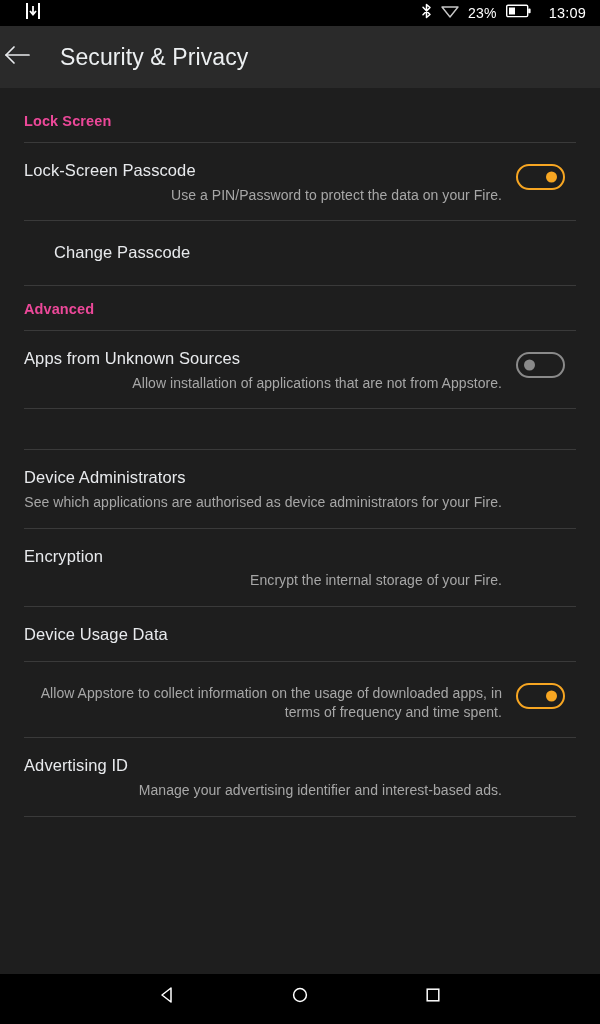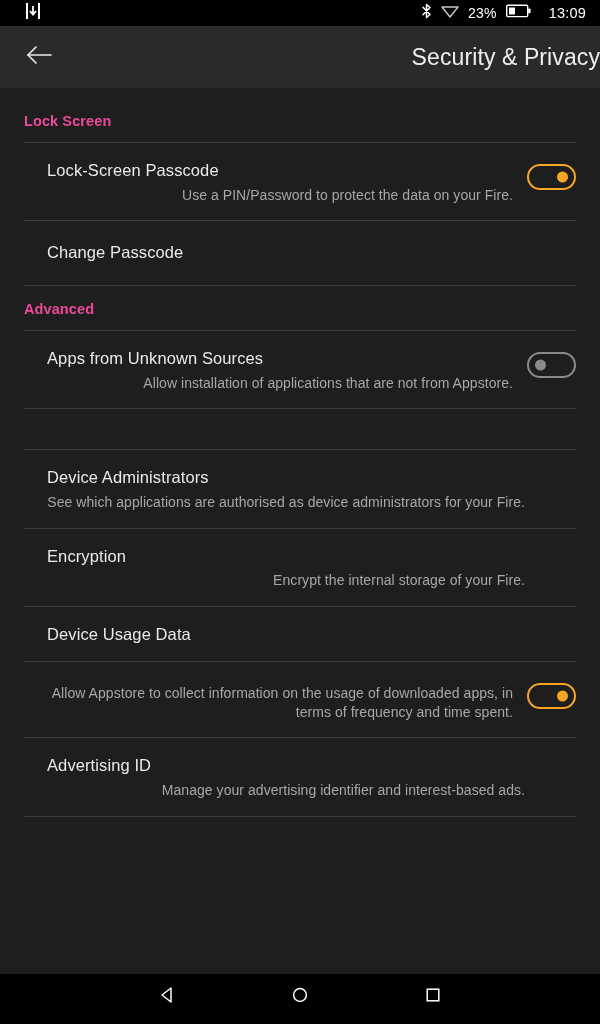--- a/index.html
+++ b/index.html
@@ -52,22 +52,20 @@
     letter-spacing: .2px;
   }
 
   
   .app-bar {
     flex: 0 0 62px;
     height: 62px;
     background: #2a2a2a;
     display: flex;
     align-items: center;
-    padding-left: 22px;
-    justify-content: space-between;
   }
   .back-btn {
     width: 34px;
     height: 34px;
     display: flex;
     align-items: center;
     justify-content: center;
     cursor: pointer;
   }
   .app-title {
@@ -100,36 +98,36 @@
     margin: 0 24px;
   }
 
   .row {
     display: flex;
     align-items: flex-start;
     padding: 17px 24px 16px 24px;
     min-height: 40px;
     cursor: pointer;
   }
-  .row-text { flex: 1 1 auto; padding-right: 14px; max-width: 492px; margin-left: 23px; }
+  .row-text { flex: 1 1 auto; padding-right: 14px; max-width: 492px; }
   .row-title {
     font-size: 16.5px;
     color: #e8eaed;
     line-height: 1.25;
     letter-spacing: .1px;
   }
   .row-sub {
     font-size: 14px;
     color: #a7a7a7;
     line-height: 1.34;
     margin-top: 5px;
     letter-spacing: .05px;
     text-align: right;
   }
-  .row.no-sub { padding-top: 21px; padding-bottom: 22px; }
+  .row.no-sub { padding-top: 21px; padding-bottom: 22px; justify-content: center; }
 
   .row-control {
     flex: 0 0 auto;
     display: flex;
     align-items: center;
     padding-top: 4px;
   }
 
   
   .toggle {

